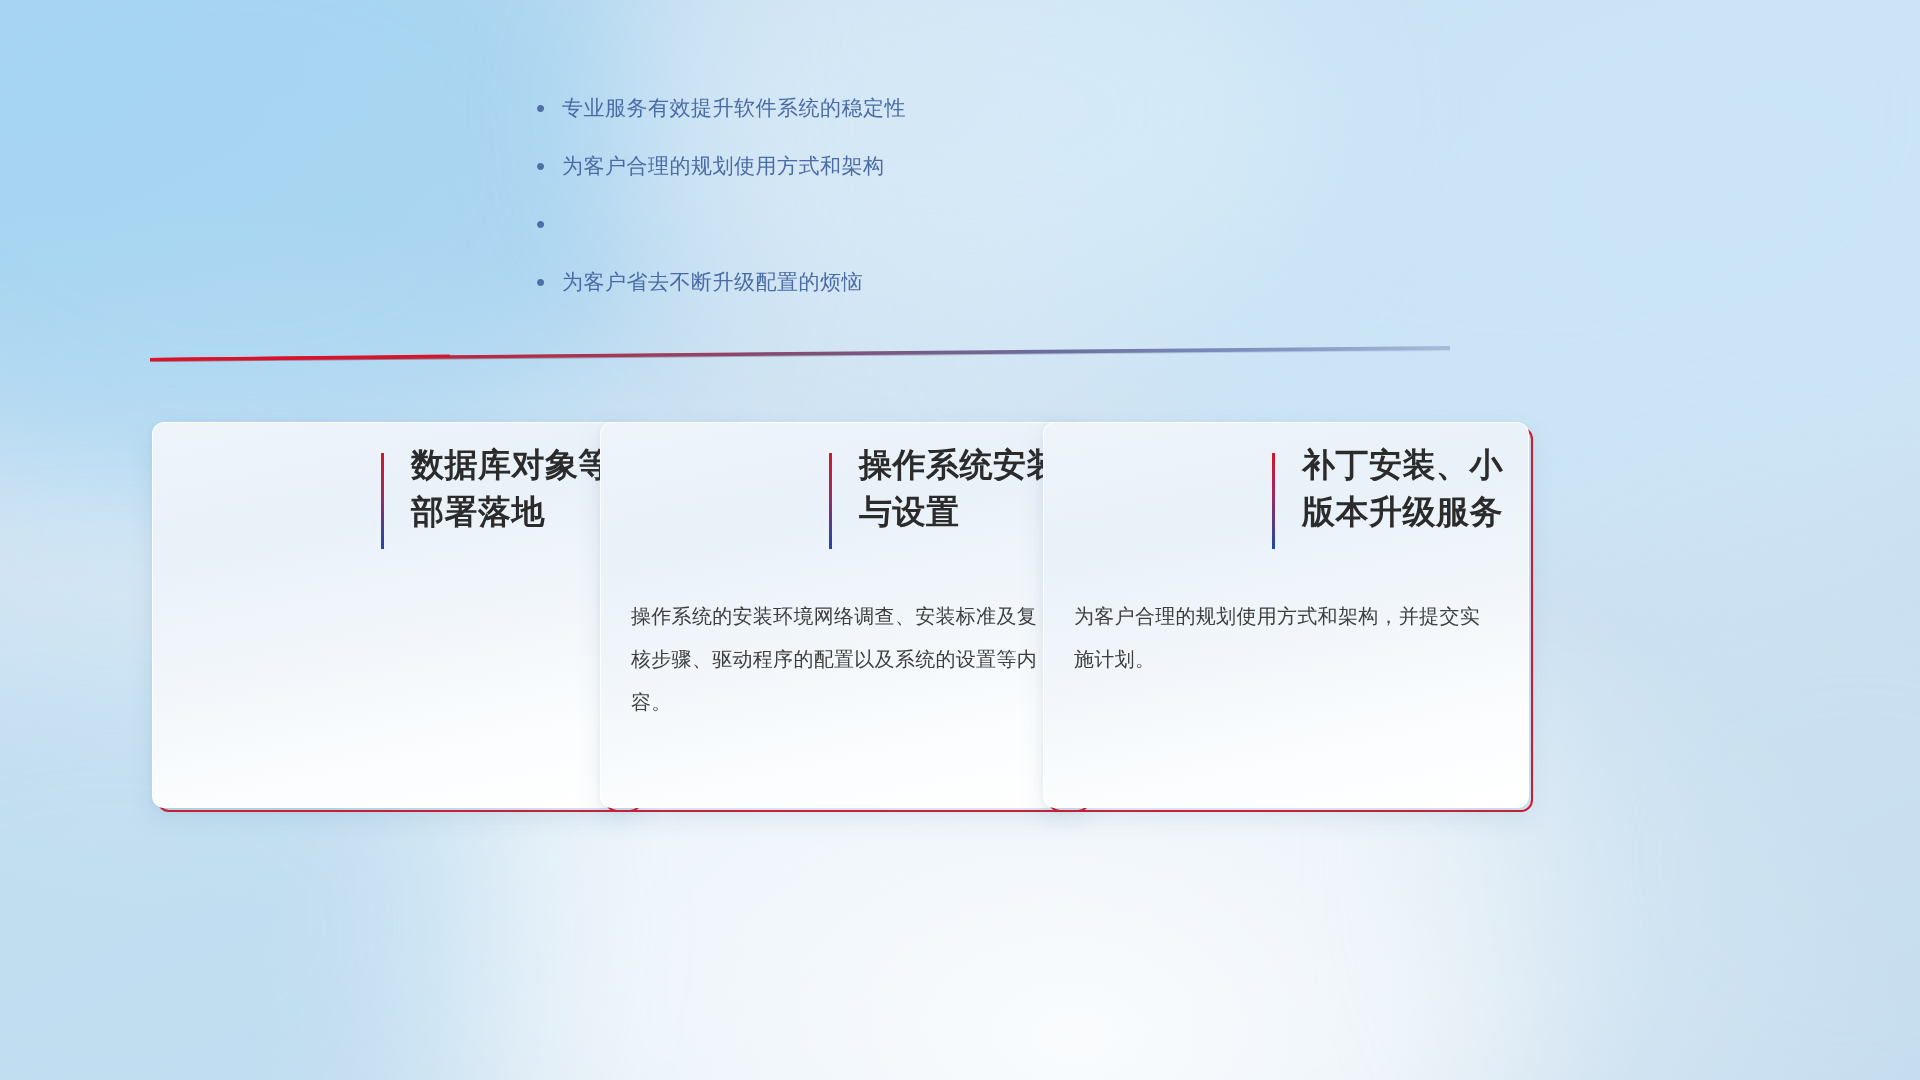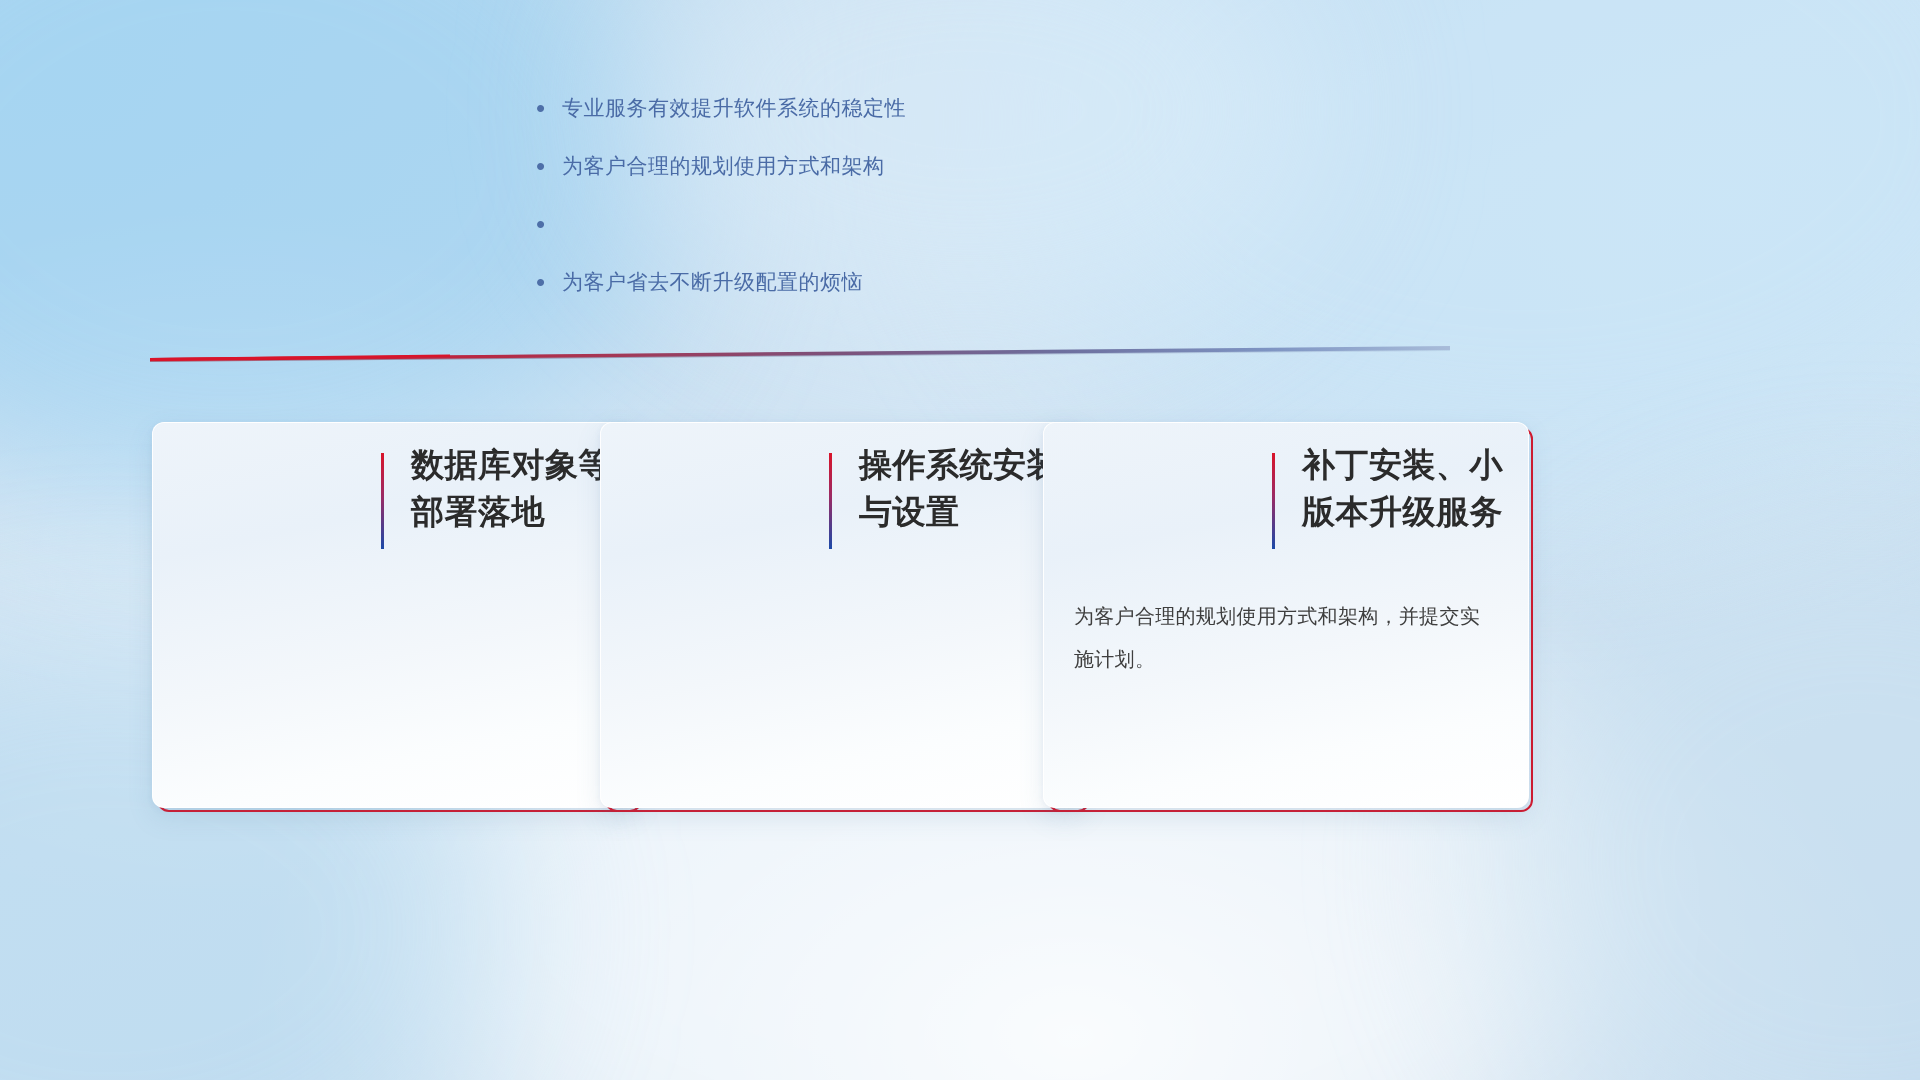--- a/index.html
+++ b/index.html
@@ -223,20 +223,21 @@
                 <g clip-path="url(#clip2)">
                   <rect width="190" height="120" fill="url(#stripes2)"></rect>
                   <rect width="190" height="120" fill="url(#stripesR2)"></rect>
                 </g>
               </g>
             </svg>
           </div>
           <div class="card-sep"></div>
           <div class="card-title">操作系统安装与设置</div>
         </div>
+        <div class="card-body">操作系统的安装环境网络调查、安装标准及复核步骤、驱动程序的配置以及系统的设置等内容。</div>
       </div>
     </div>
 
     <div class="card c3">
       <div class="card-border"></div>
       <div class="card-face">
         <div class="card-top">
           <div class="card-num">
             <svg width="190" height="120" viewBox="0 0 190 120" xmlns="http://www.w3.org/2000/svg">
               <defs>

